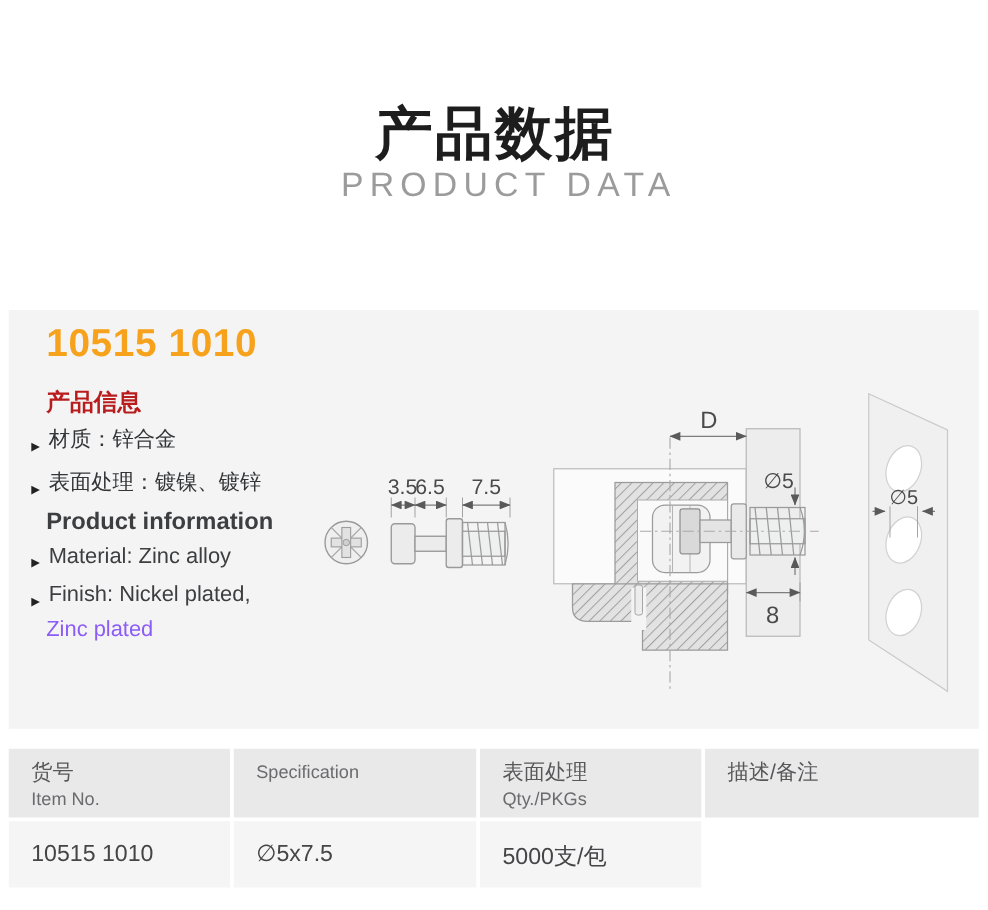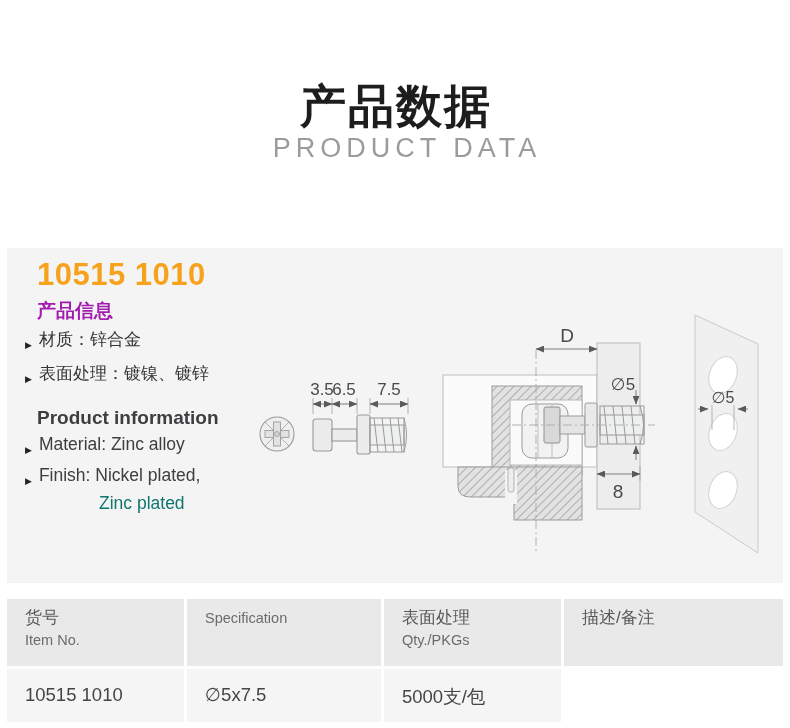--- a/index.html
+++ b/index.html
@@ -10,39 +10,39 @@
   .title-zh{position:absolute;top:76px;left:1px;width:790px;text-align:center;
             font-size:46px;font-weight:700;color:#1d1d1d;letter-spacing:2px;}
   .title-en{position:absolute;top:133px;left:0;width:790px;text-align:center;
             font-size:27px;font-weight:400;color:#9b9b9b;letter-spacing:5px;padding-left:12px;}
 
   
   .panel{position:absolute;left:7px;top:248px;width:776px;height:335px;background:#f4f4f5;}
 
   .info{position:absolute;left:30px;top:10px;width:250px;}
   .item-no{font-size:31px;font-weight:700;color:#f7a21c;letter-spacing:.5px;line-height:34px;}
-  .zh-head{margin-top:7px;font-size:19px;font-weight:700;color:#a21caf;line-height:24px;}
+  .zh-head{margin-top:19px;font-size:19px;font-weight:700;color:#b91c1c;line-height:24px;}
   .blt-row{display:flex;align-items:flex-start;margin-top:5px;font-size:17px;color:#333436;line-height:23px;}
   .blt{font-size:9px;color:#222;margin:6px 7px 0 -12px;flex:0 0 auto;}
   .en-block{position:absolute;left:30px;top:158px;width:250px;}
   .en-head{font-size:19px;font-weight:700;color:#3d3e40;line-height:24px;}
   .blt-row.en{font-size:17.5px;color:#3d3e40;margin-top:3px;line-height:22px;}
-  .indent{margin-left:62px;font-size:17.5px;color:#0f766e;line-height:22px;}
+  .indent{font-size:17.5px;color:#8b5cf6;line-height:22px;}
 
   
   svg text{font-family:"Liberation Sans","DejaVu Sans",sans-serif;fill:#4a4a4b;}
   .drw{position:absolute;}
   .drw-left{left:248px;top:130px;}
   .drw-right{left:423px;top:52px;}
 
   
   .tbl{position:absolute;left:7px;top:599px;width:776px;}
   .trow{display:grid;grid-template-columns:177px 194px 177px 1fr;column-gap:3px;}
   .trow.data{margin-top:3px;}
-  .hcell{background:#e9e9ea;height:67px;box-sizing:border-box;padding:8px 0 0 18px;}
+  .hcell{background:#e9e9ea;height:55px;box-sizing:border-box;padding:8px 0 0 18px;}
   .hcell .zh{font-size:17px;color:#58585a;line-height:22px;}
   .hcell .en{font-size:14.5px;color:#6b6b6e;line-height:19px;margin-top:2px;}
   .dcell{background:#f5f5f6;height:53px;box-sizing:border-box;padding:15px 0 0 18px;
          font-size:18.5px;color:#454547;}
 </style>
 </head>
 <body>
 
 <div class="page">
 

